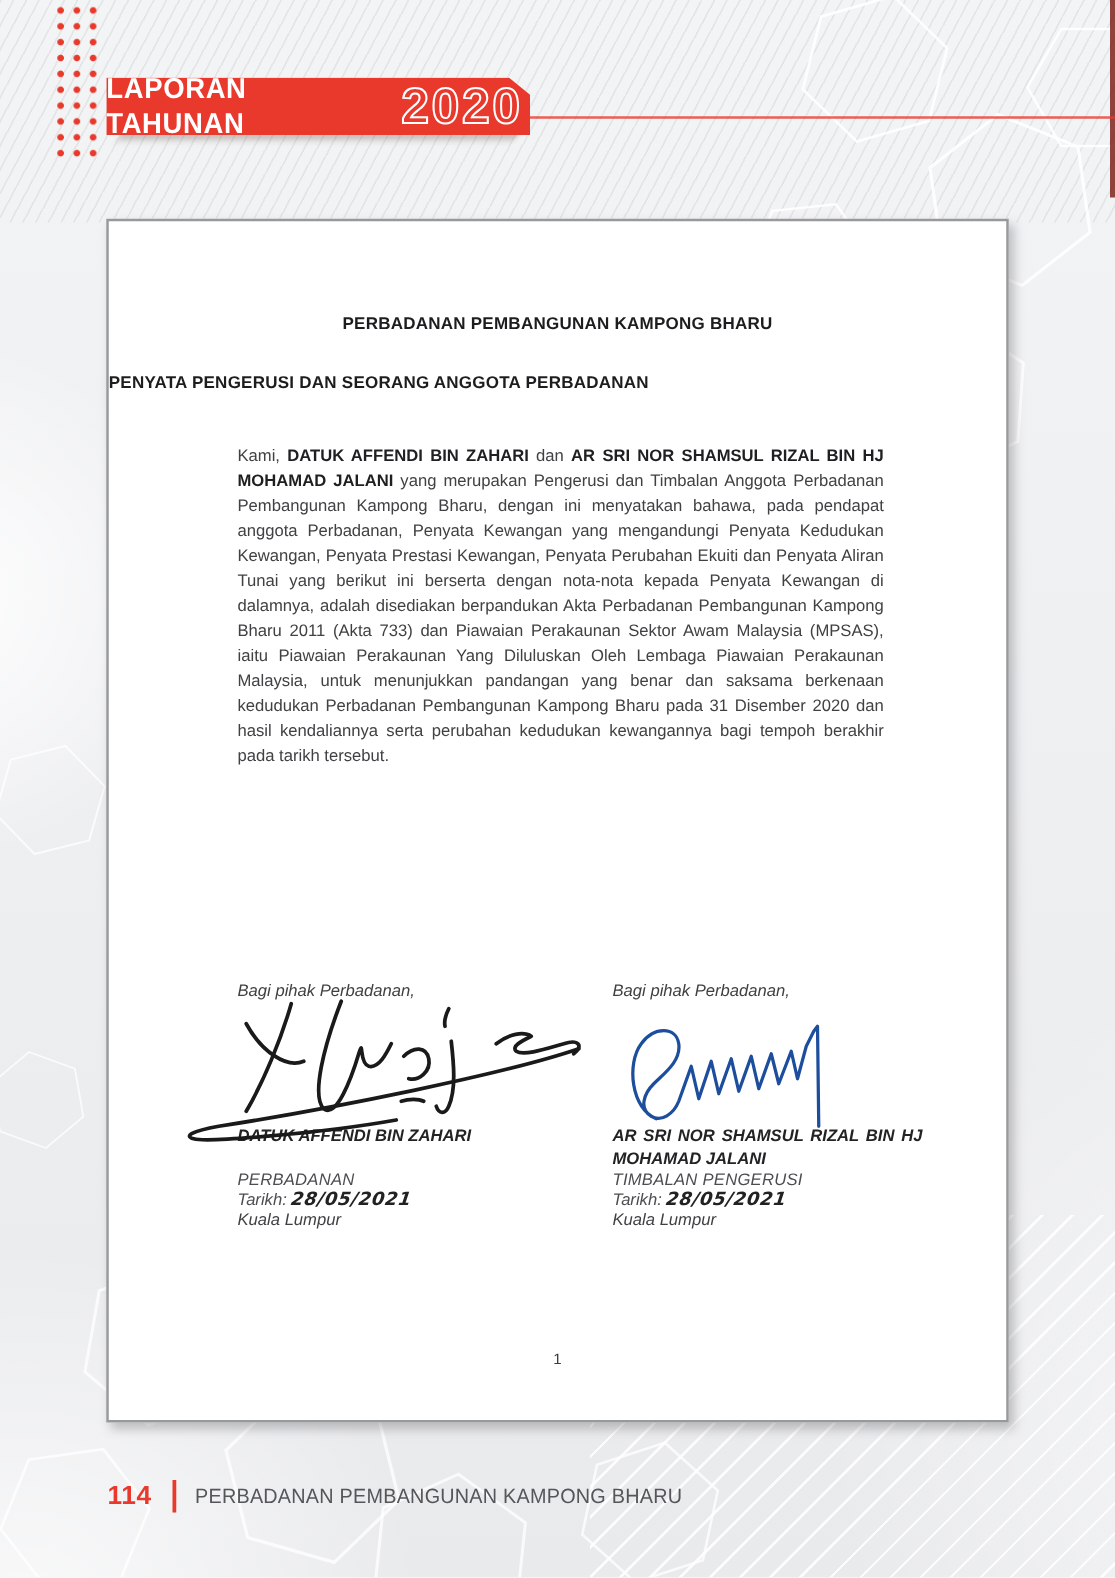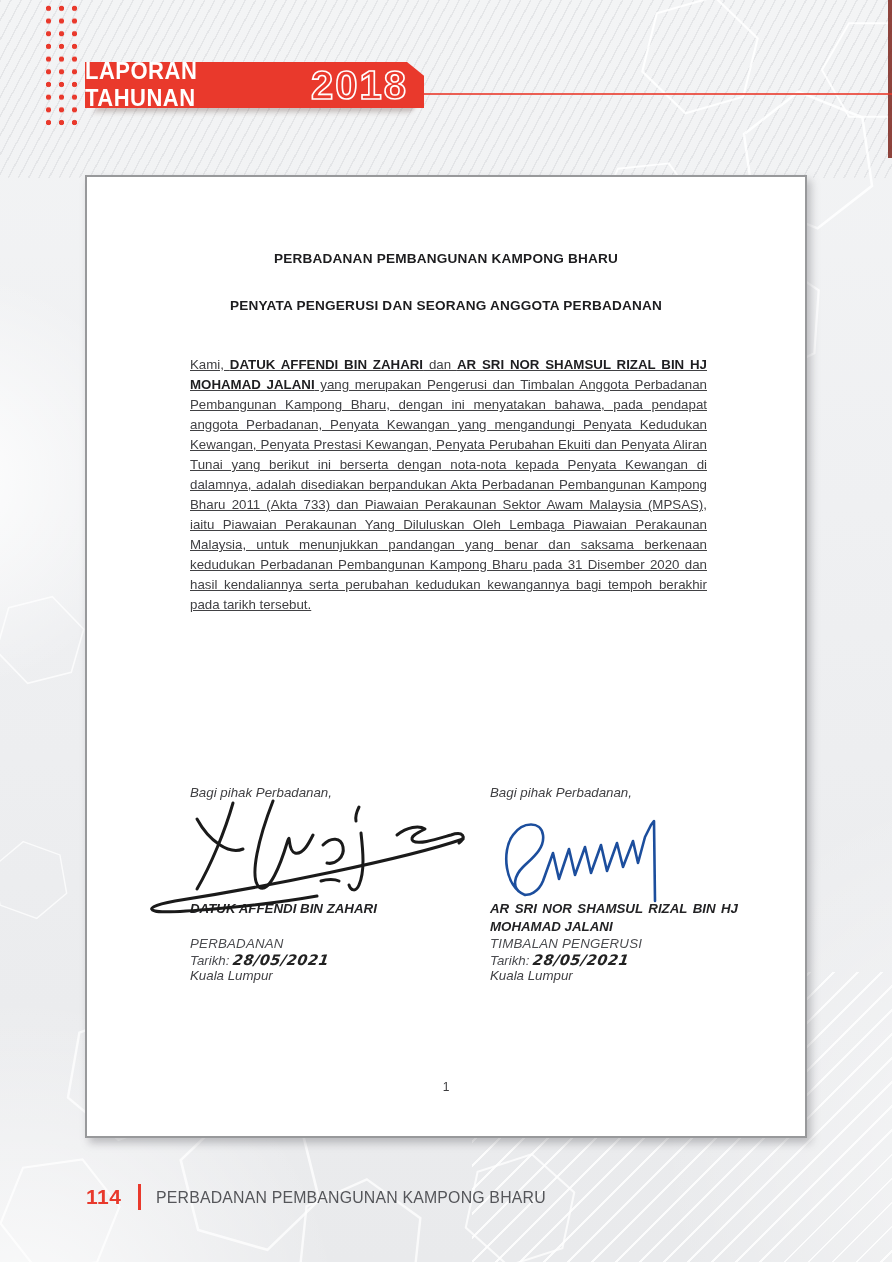--- a/index.html
+++ b/index.html
@@ -27,21 +27,21 @@
   .dot-grid {
     position:absolute; left:42px; top:2px; width:40px; height:128px;
     background-image:radial-gradient(circle,#e9392c 2.3px, rgba(233,57,44,0) 3px);
     background-size:13px 12.7px;
   }
   .banner {
     position:absolute; left:85px; top:62px; width:339px; height:46px;
     background:#e9392c;
     clip-path:polygon(0 0, 95% 0, 100% 30%, 100% 100%, 0 100%);
     display:flex; align-items:center; justify-content:flex-end;
-    padding-right:16px; gap:10px; z-index:3;
+    padding-right:6px; gap:10px; z-index:3;
   }
   .banner-title { color:#fff; font-weight:700; font-size:22px; letter-spacing:.5px; transform:scaleY(1.05); }
   .banner-year {
     font-weight:700; font-size:40px; letter-spacing:2px; color:#fff; line-height:1;
   }
   @supports (-webkit-text-stroke: 1px white) {
     .banner-year { color:rgba(255,255,255,0); -webkit-text-stroke:1.6px #fff; }
   }
   .banner-shadow {
     position:absolute; left:95px; top:106px; width:318px; height:9px;
@@ -55,25 +55,25 @@
     background:#fff; border:2px solid #98999b;
     box-shadow:4px 5px 8px rgba(90,90,95,.35);
     z-index:4;
   }
   .doc-title {
     position:absolute; left:0; top:74px; width:100%;
     text-align:center; font-weight:700; font-size:13.6px; letter-spacing:.2px; color:#1d1d1f;
   }
   .doc-subtitle {
     position:absolute; left:0; top:121px; width:100%;
-    text-align:center; font-weight:700; font-size:13.6px; letter-spacing:.2px; color:#1d1d1f;
+    font-weight:700; font-size:13.6px; letter-spacing:.2px; color:#1d1d1f;
   }
   .doc-paragraph {
     position:absolute; left:103px; top:178px; width:517px;
-    font-size:13.3px; line-height:20px; text-align:justify; color:#414144;text-decoration:underline;
+    font-size:13.3px; line-height:20px; text-align:justify; color:#414144;
   }
   .doc-paragraph b { color:#1f1f21; }
 
   .sig-col { position:absolute; top:608px; font-size:13.3px; color:#414144;font-style:italic; }
   .sig-col-1 { left:103px; width:300px; }
   .sig-col-2 { left:403px; width:248px; }
   .sig-space-1 { height:100px; }
   .sig-space-2 { height:100px; }
   .sig-name { font-weight:700; color:#232325; min-height:36px; line-height:17.5px; }
   .sig-col-2 .sig-name { text-align:justify; }
@@ -126,21 +126,21 @@
     <use href="#hex" transform="translate(30,880) rotate(-10) scale(0.65)"></use>
   </g>
 </svg>
 <div class="edge-strip"></div>
 
 <div class="dot-grid"></div>
 <div class="banner-shadow"></div>
 <div class="red-line"></div>
 <div class="banner">
   <span class="banner-title">LAPORAN TAHUNAN</span>
-  <span class="banner-year">2018</span>
+  <span class="banner-year">2020</span>
 </div>
 
 <div class="page">
   <div class="doc-title">PERBADANAN PEMBANGUNAN KAMPONG BHARU</div>
   <div class="doc-subtitle">PENYATA PENGERUSI DAN SEORANG ANGGOTA PERBADANAN</div>
 
   <div class="doc-paragraph"><span>Kami, </span><b>DATUK AFFENDI BIN ZAHARI</b><span> dan </span><b>AR SRI NOR SHAMSUL RIZAL BIN HJ MOHAMAD JALANI</b><span> yang merupakan Pengerusi dan Timbalan Anggota Perbadanan Pembangunan Kampong Bharu, dengan ini menyatakan bahawa, pada pendapat anggota Perbadanan, Penyata Kewangan yang mengandungi Penyata Kedudukan Kewangan, Penyata Prestasi Kewangan, Penyata Perubahan Ekuiti dan Penyata Aliran Tunai yang berikut ini berserta dengan nota-nota kepada Penyata Kewangan di dalamnya, adalah disediakan berpandukan Akta Perbadanan Pembangunan Kampong Bharu 2011 (Akta 733) dan Piawaian Perakaunan Sektor Awam Malaysia (MPSAS), iaitu Piawaian Perakaunan Yang Diluluskan Oleh Lembaga Piawaian Perakaunan Malaysia, untuk menunjukkan pandangan yang benar dan saksama berkenaan kedudukan Perbadanan Pembangunan Kampong Bharu pada 31 Disember 2020 dan hasil kendaliannya serta perubahan kedudukan kewangannya bagi tempoh berakhir pada tarikh tersebut.</span></div>
 
   <div class="sig-col sig-col-1">
     <div>Bagi pihak Perbadanan,</div>

